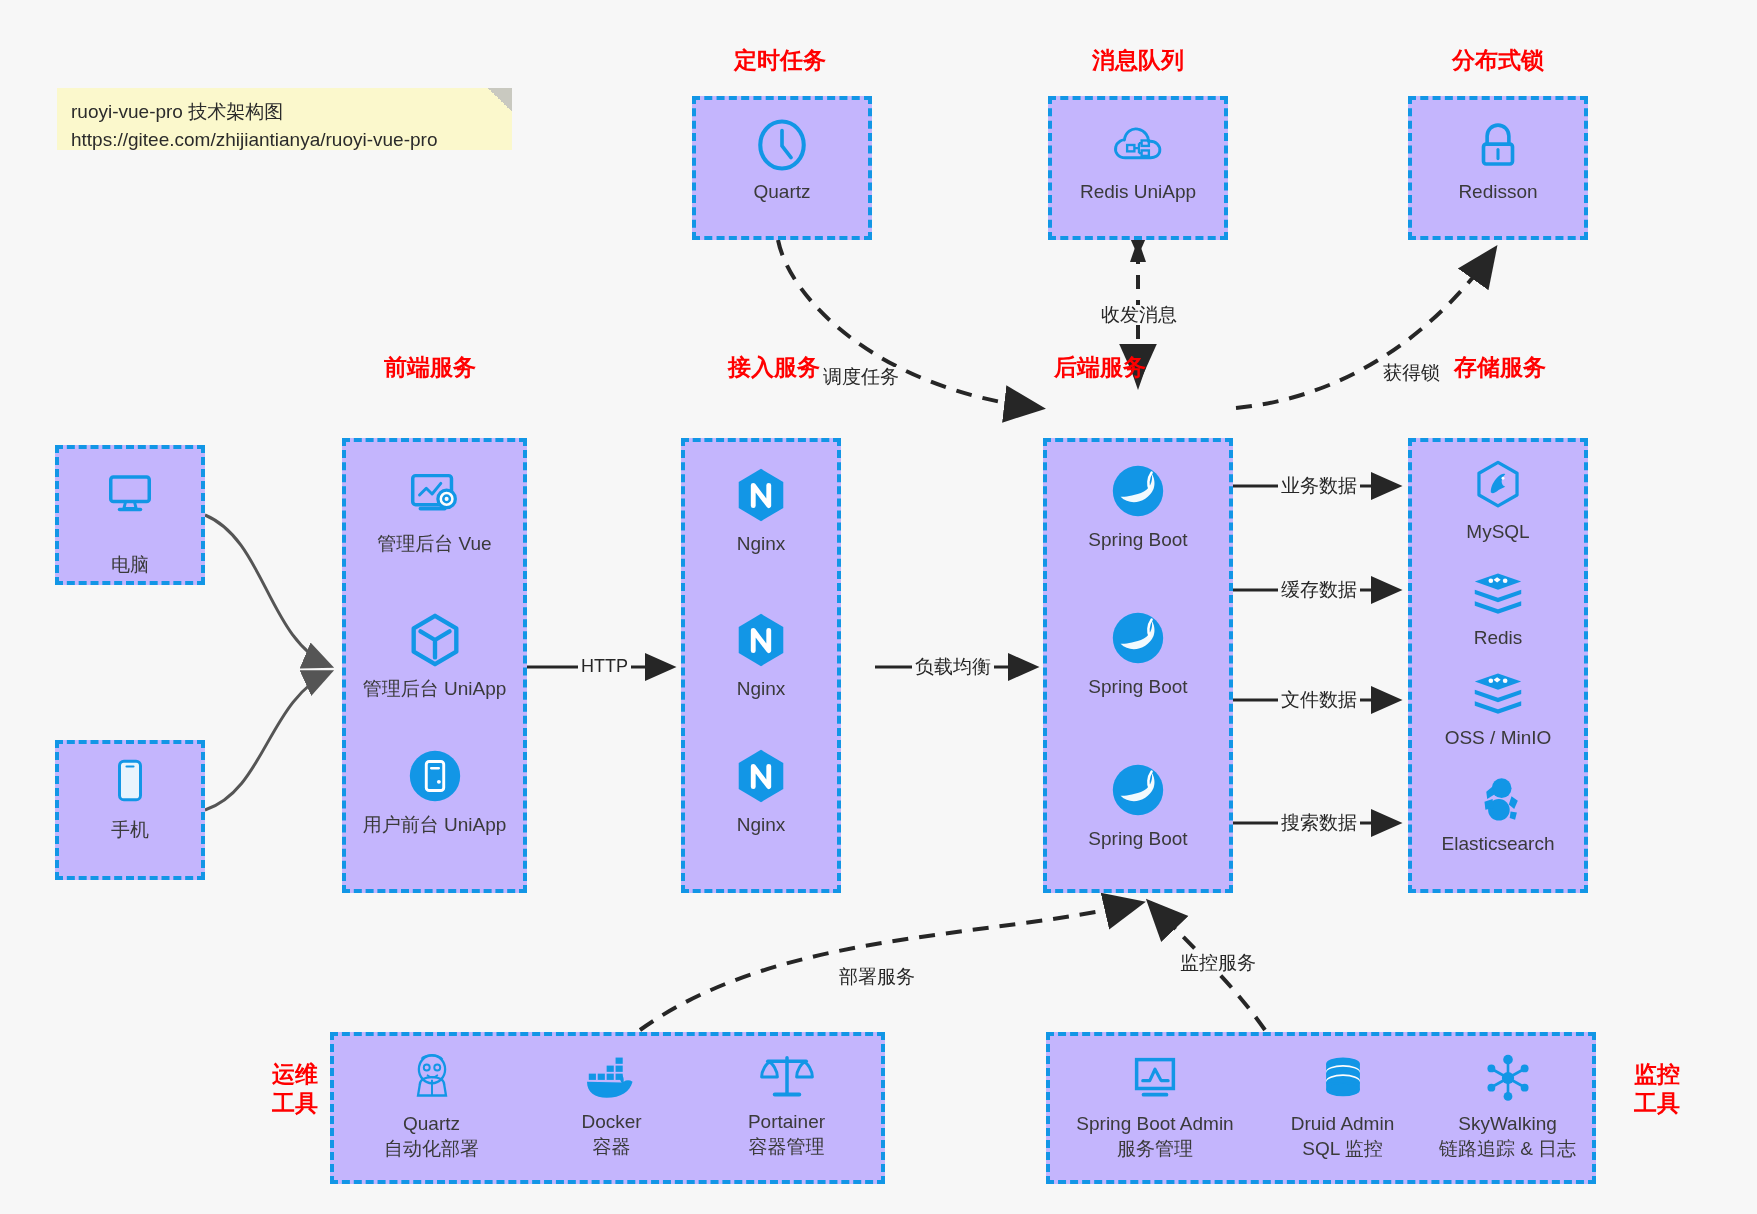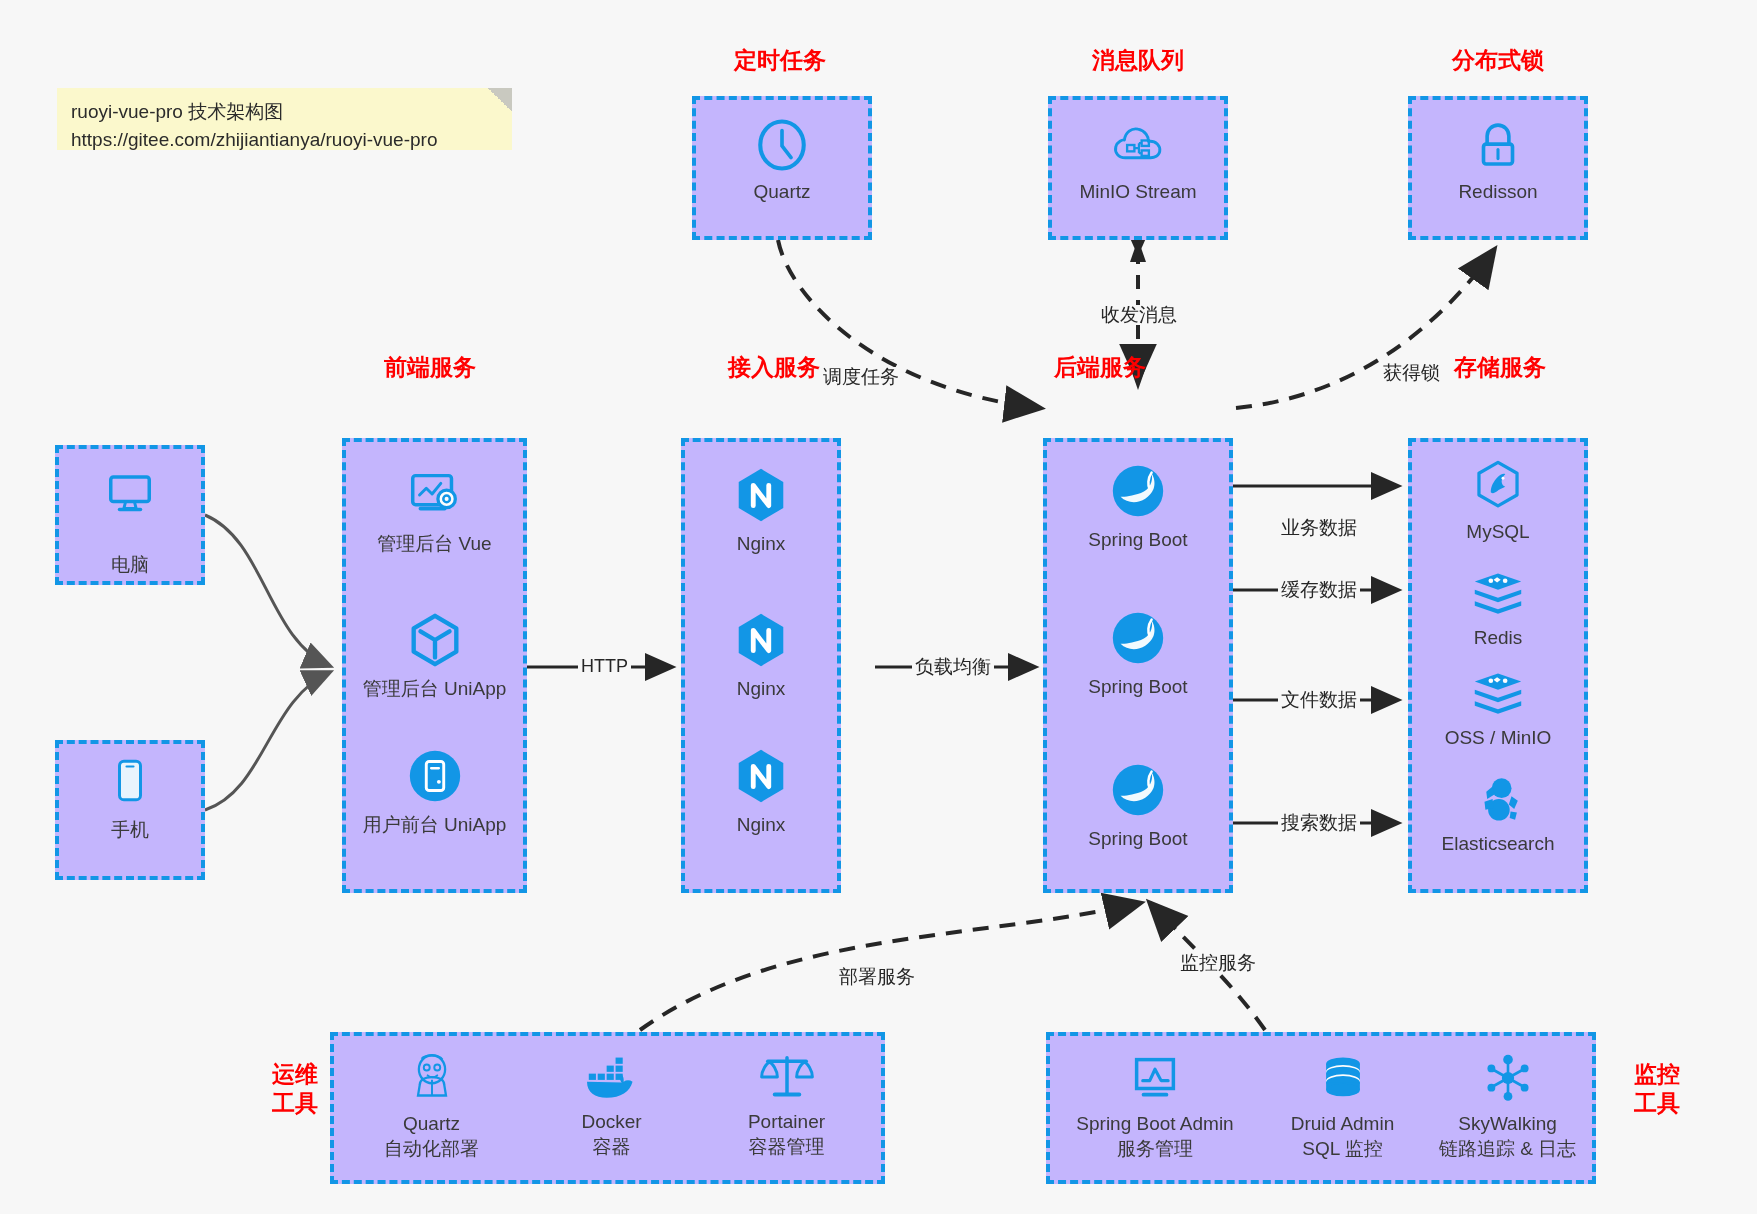--- a/index.html
+++ b/index.html
@@ -120,21 +120,21 @@
   <div class="glabel" style="left:1048px;top:45px;width:180px;">消息队列</div>
   <div class="dbox" style="left:1048px;top:96px;width:180px;height:144px;">
     <div class="node" style="top:16px;">
       <svg class="ic" width="58" height="58" viewBox="0 0 64 64">
         <path d="M18 46 C10 46 6 40 7.5 34 C9 28 15 26 17 26.5 C18 18 25 13 32 14.5 C40 16 44 23 43.5 28 C52 27 57 33 56 39 C55.2 44 50 46 46 46 Z" fill="none" stroke="#1296e6" stroke-width="3.2" stroke-linejoin="round"></path>
         <rect x="20" y="32" width="8" height="7" fill="none" stroke="#1296e6" stroke-width="2.6"></rect>
         <rect x="36" y="27" width="8" height="6" fill="none" stroke="#1296e6" stroke-width="2.6"></rect>
         <rect x="36" y="38" width="8" height="6" fill="none" stroke="#1296e6" stroke-width="2.6"></rect>
         <path d="M28 35.5 L33 35.5 M33 30 L33 41 M33 30 L36 30 M33 41 L36 41" stroke="#1296e6" stroke-width="2.4" fill="none"></path>
       </svg>
-      <div class="cap">MinIO Stream</div>
+      <div class="cap">Redis UniApp</div>
     </div>
   </div>
 
   <div class="glabel" style="left:1408px;top:45px;width:180px;">分布式锁</div>
   <div class="dbox" style="left:1408px;top:96px;width:180px;height:144px;">
     <div class="node" style="top:16px;">
       <svg class="ic" width="58" height="58" viewBox="0 0 64 64">
         <path d="M20 31 L20 22 A12 12 0 0 1 44 22 L44 31" fill="none" stroke="#1296e6" stroke-width="4"></path>
         <rect x="16" y="31" width="32" height="22" rx="3" fill="none" stroke="#1296e6" stroke-width="4"></rect>
         <line x1="32" y1="37" x2="32" y2="47" stroke="#1296e6" stroke-width="3.4" stroke-linecap="round"></line>
@@ -392,21 +392,21 @@
     <div>工具</div>
   </div>
 
   <div class="etext cn" style="left:820px;top:367px;">调度任务</div>
   <div class="etext cn" style="left:1098px;top:305px;">收发消息</div>
   <div class="etext cn" style="left:1380px;top:363px;">获得锁</div>
 
   <div class="etext" style="left:578px;top:657px;">HTTP</div>
   <div class="etext cn" style="left:912px;top:657px;">负载均衡</div>
 
-  <div class="etext cn" style="left:1278px;top:476px;margin-top:42px;">业务数据</div>
+  <div class="etext cn" style="left:1278px;top:476px;">业务数据</div>
   <div class="etext cn" style="left:1278px;top:580px;">缓存数据</div>
   <div class="etext cn" style="left:1278px;top:690px;">文件数据</div>
   <div class="etext cn" style="left:1278px;top:813px;">搜索数据</div>
 
   <div class="etext cn" style="left:836px;top:967px;">部署服务</div>
   <div class="etext cn" style="left:1177px;top:953px;">监控服务</div>
 
 </div>
 
 </body></html>

